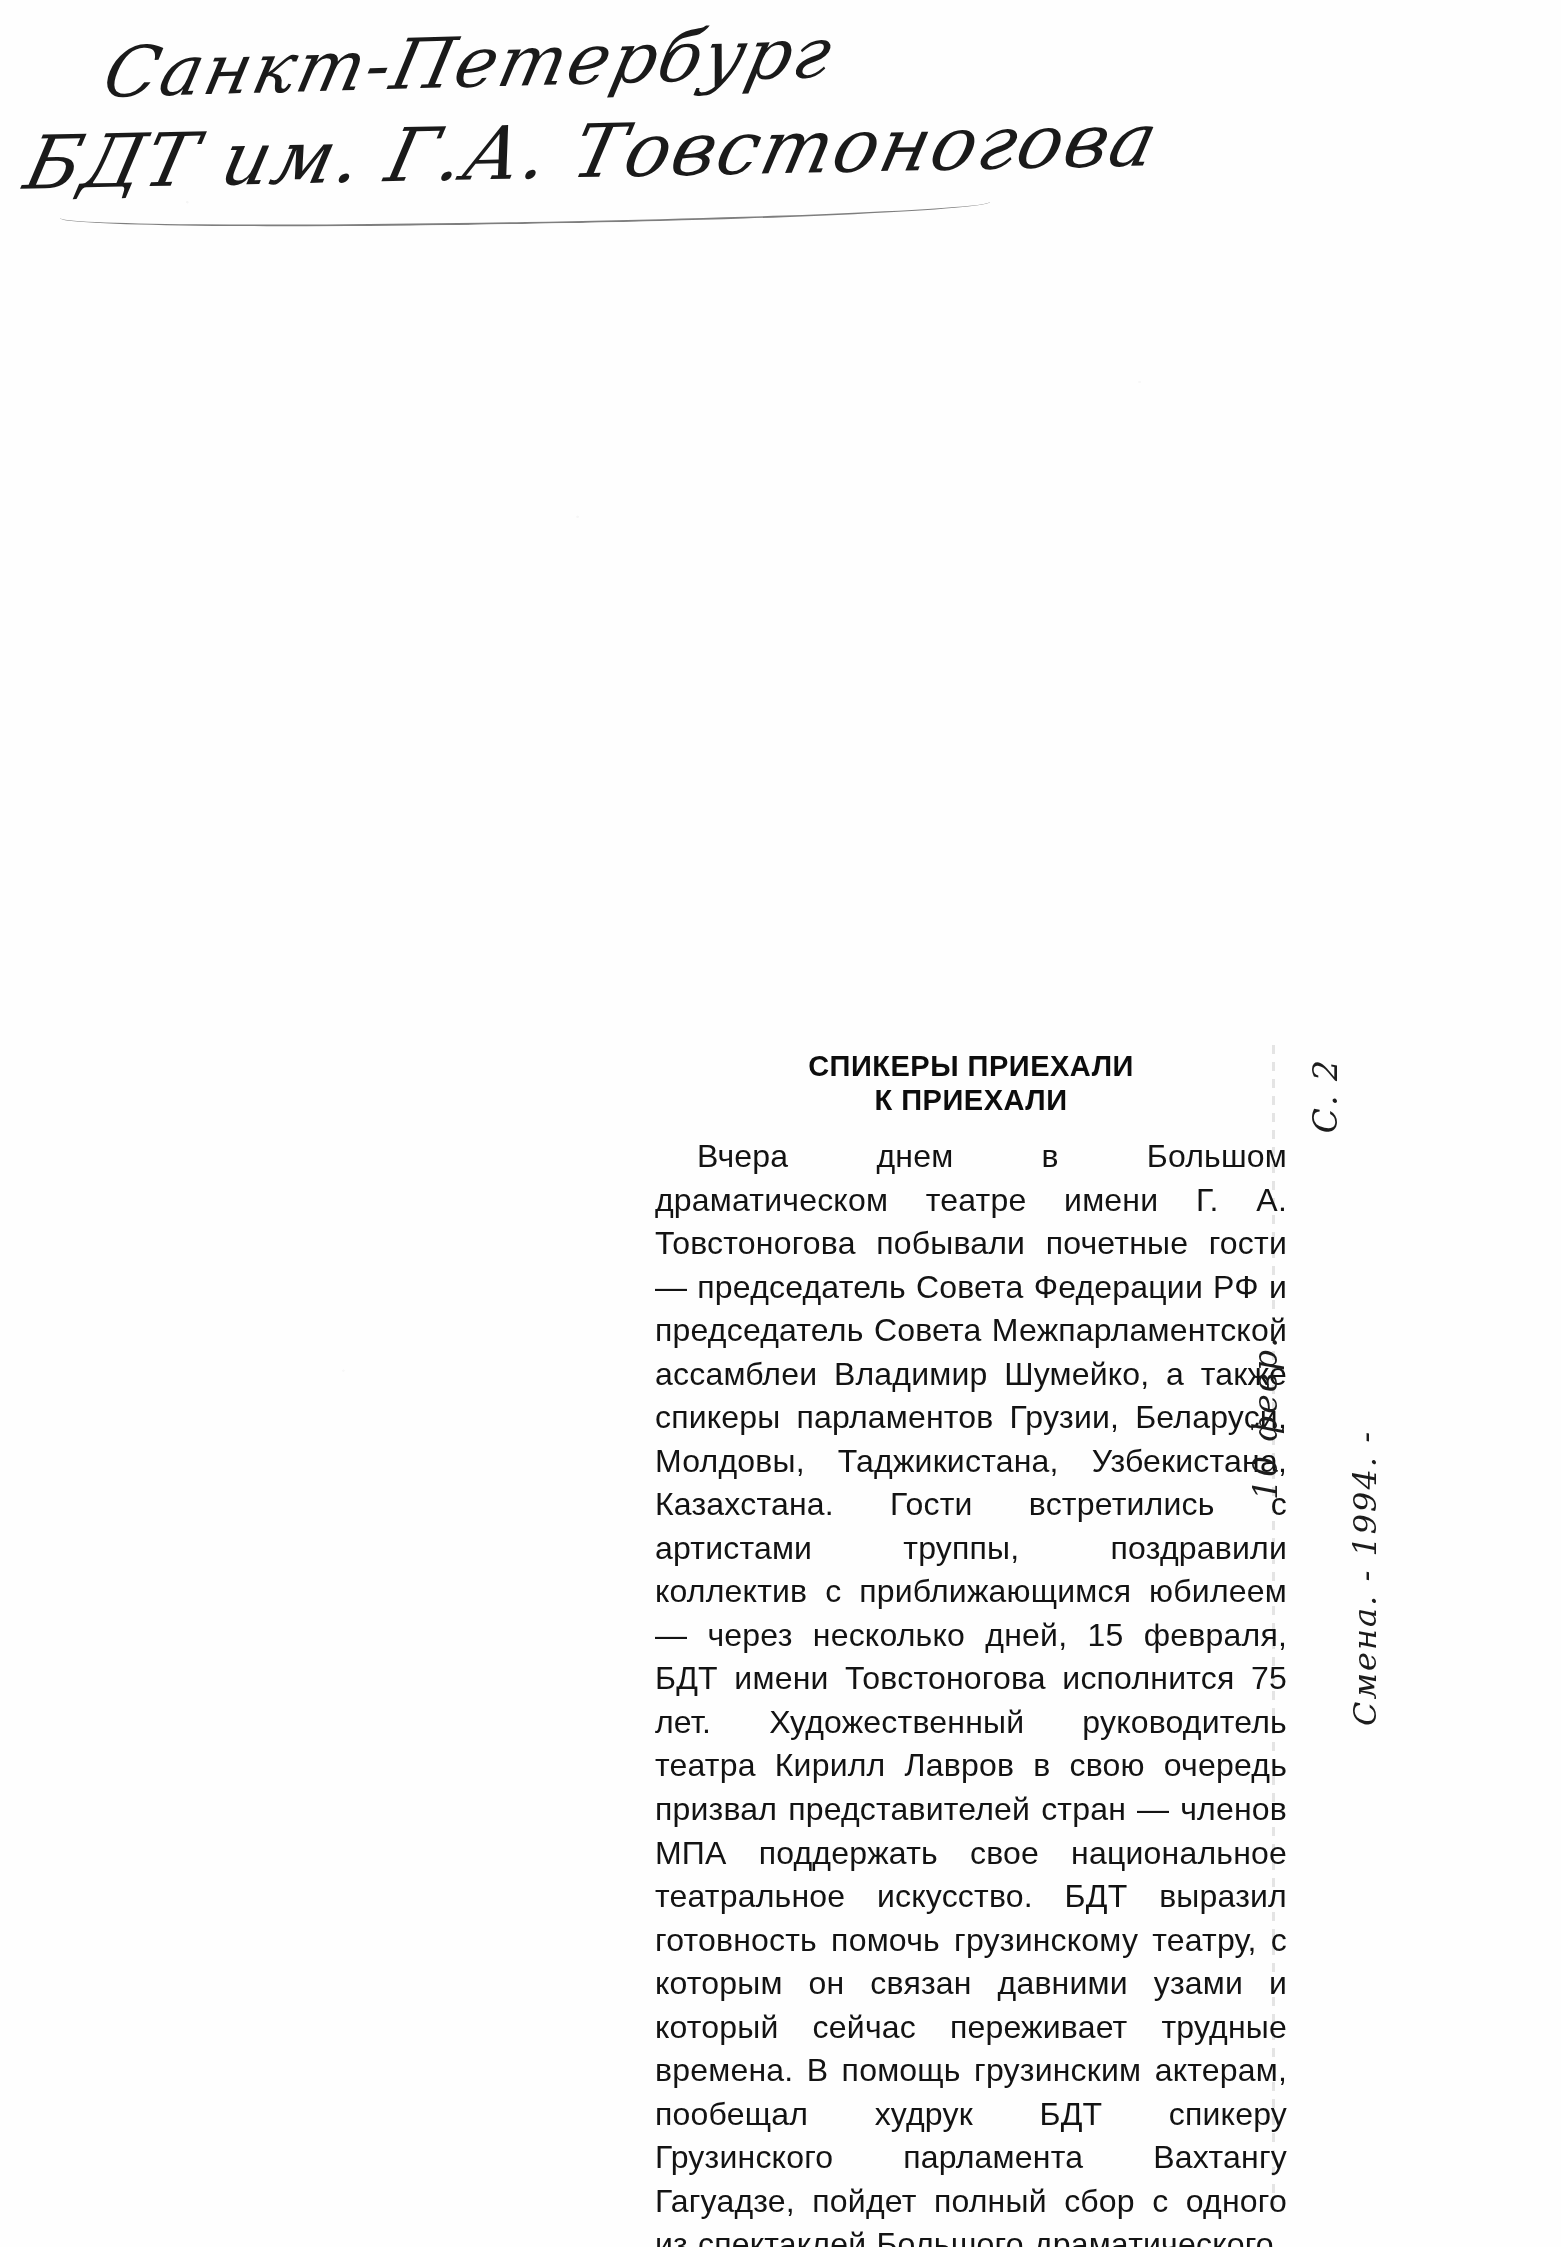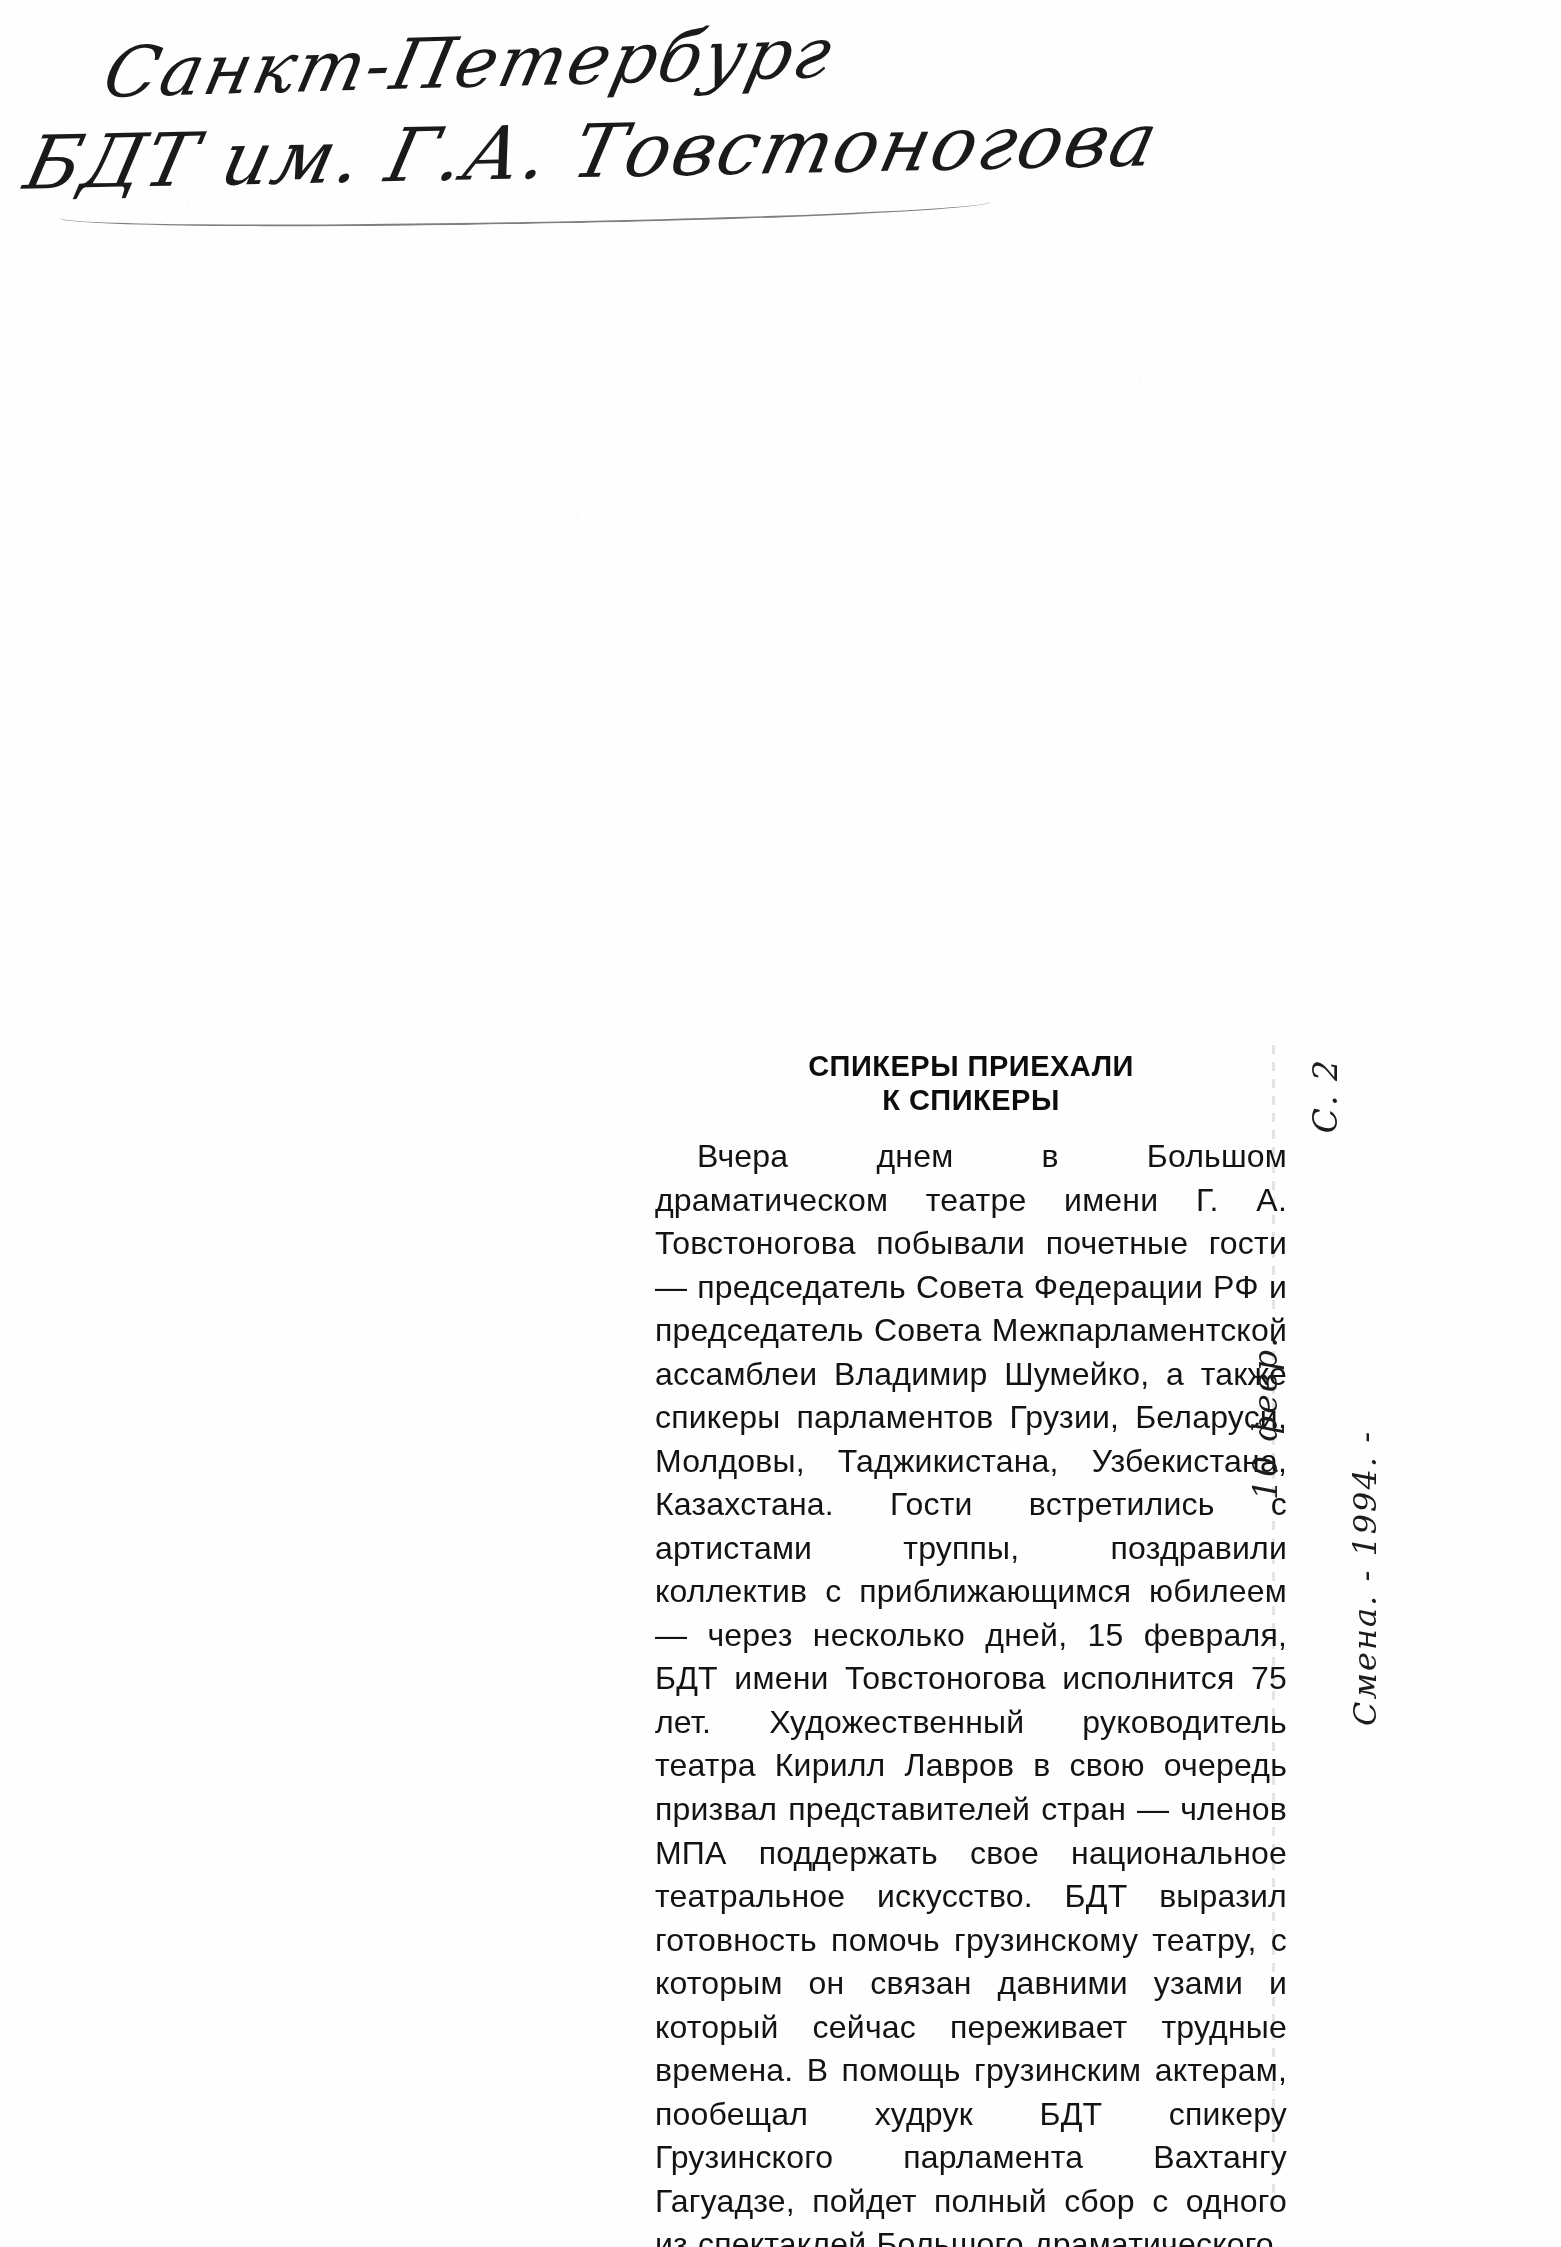--- a/index.html
+++ b/index.html
@@ -183,21 +183,21 @@
 
   <div class="hw-flourish"></div>
 
   <div class="tear-edge"></div>
 
   <div class="clipping">
     <div class="clip-col">
 
       <div class="clip-title">
         <span>СПИКЕРЫ ПРИЕХАЛИ</span>
-        <span>К СПИКЕРЫ</span>
+        <span>К ПРИЕХАЛИ</span>
       </div>
 
       <div class="clip-body">
         <p>Вчера днем в Большом драматическом театре имени Г. А. Товстоногова побывали почетные гости — председатель Совета Федерации РФ и председатель Совета Межпарламентской ассамблеи Владимир Шумейко, а также спикеры парламентов Грузии, Беларуси, Молдовы, Таджикистана, Узбекистана, Казахстана. Гости встретились с артистами труппы, поздравили коллектив с приближающимся юбилеем — через несколько дней, 15 февраля, БДТ имени Товстоногова исполнится 75 лет. Художественный руководитель театра Кирилл Лавров в свою очередь призвал представителей стран — членов МПА поддержать свое национальное театральное искусство. БДТ выразил готовность помочь грузинскому театру, с которым он связан давними узами и который сейчас переживает трудные времена. В помощь грузинским актерам, пообещал худрук БДТ спикеру Грузинского парламента Вахтангу Гагуадзе, пойдет полный сбор с одного из спектаклей Большого драматического.</p>
       </div>
 
       <div class="clip-sign">
         <span class="sign-first">Гагуадзе </span><span class="sign-last">СТОРОННИЙ</span>
       </div>
 

